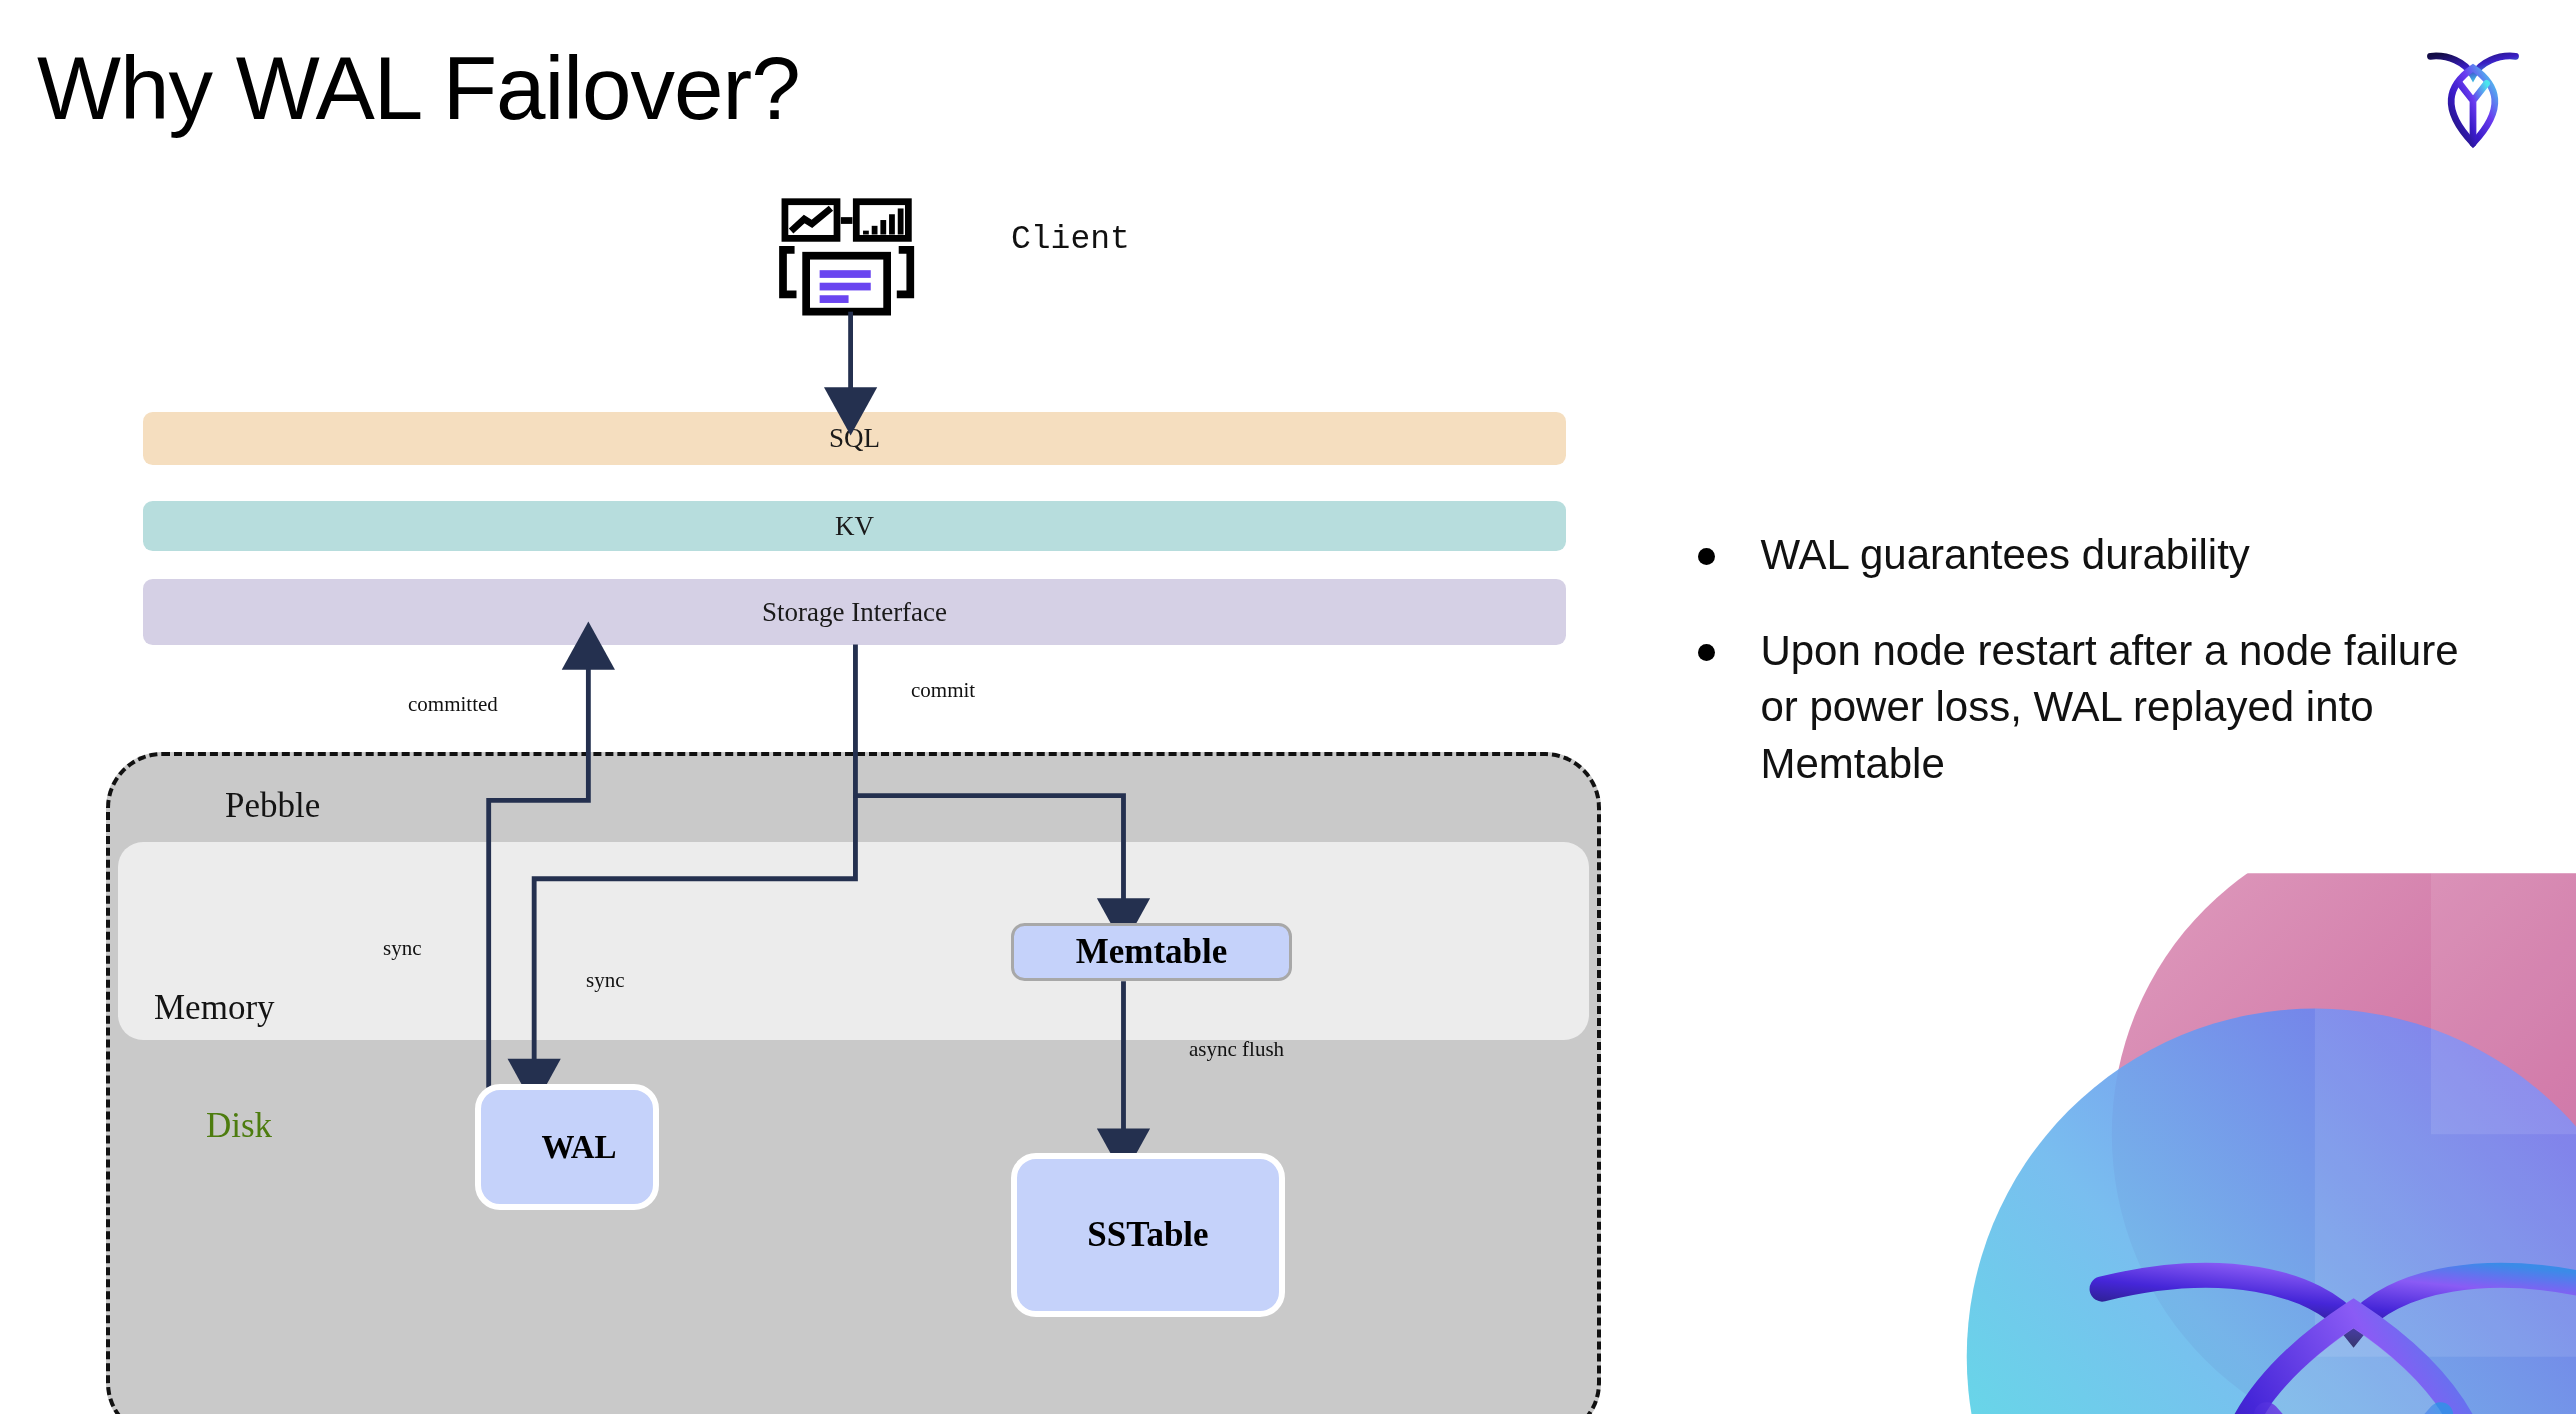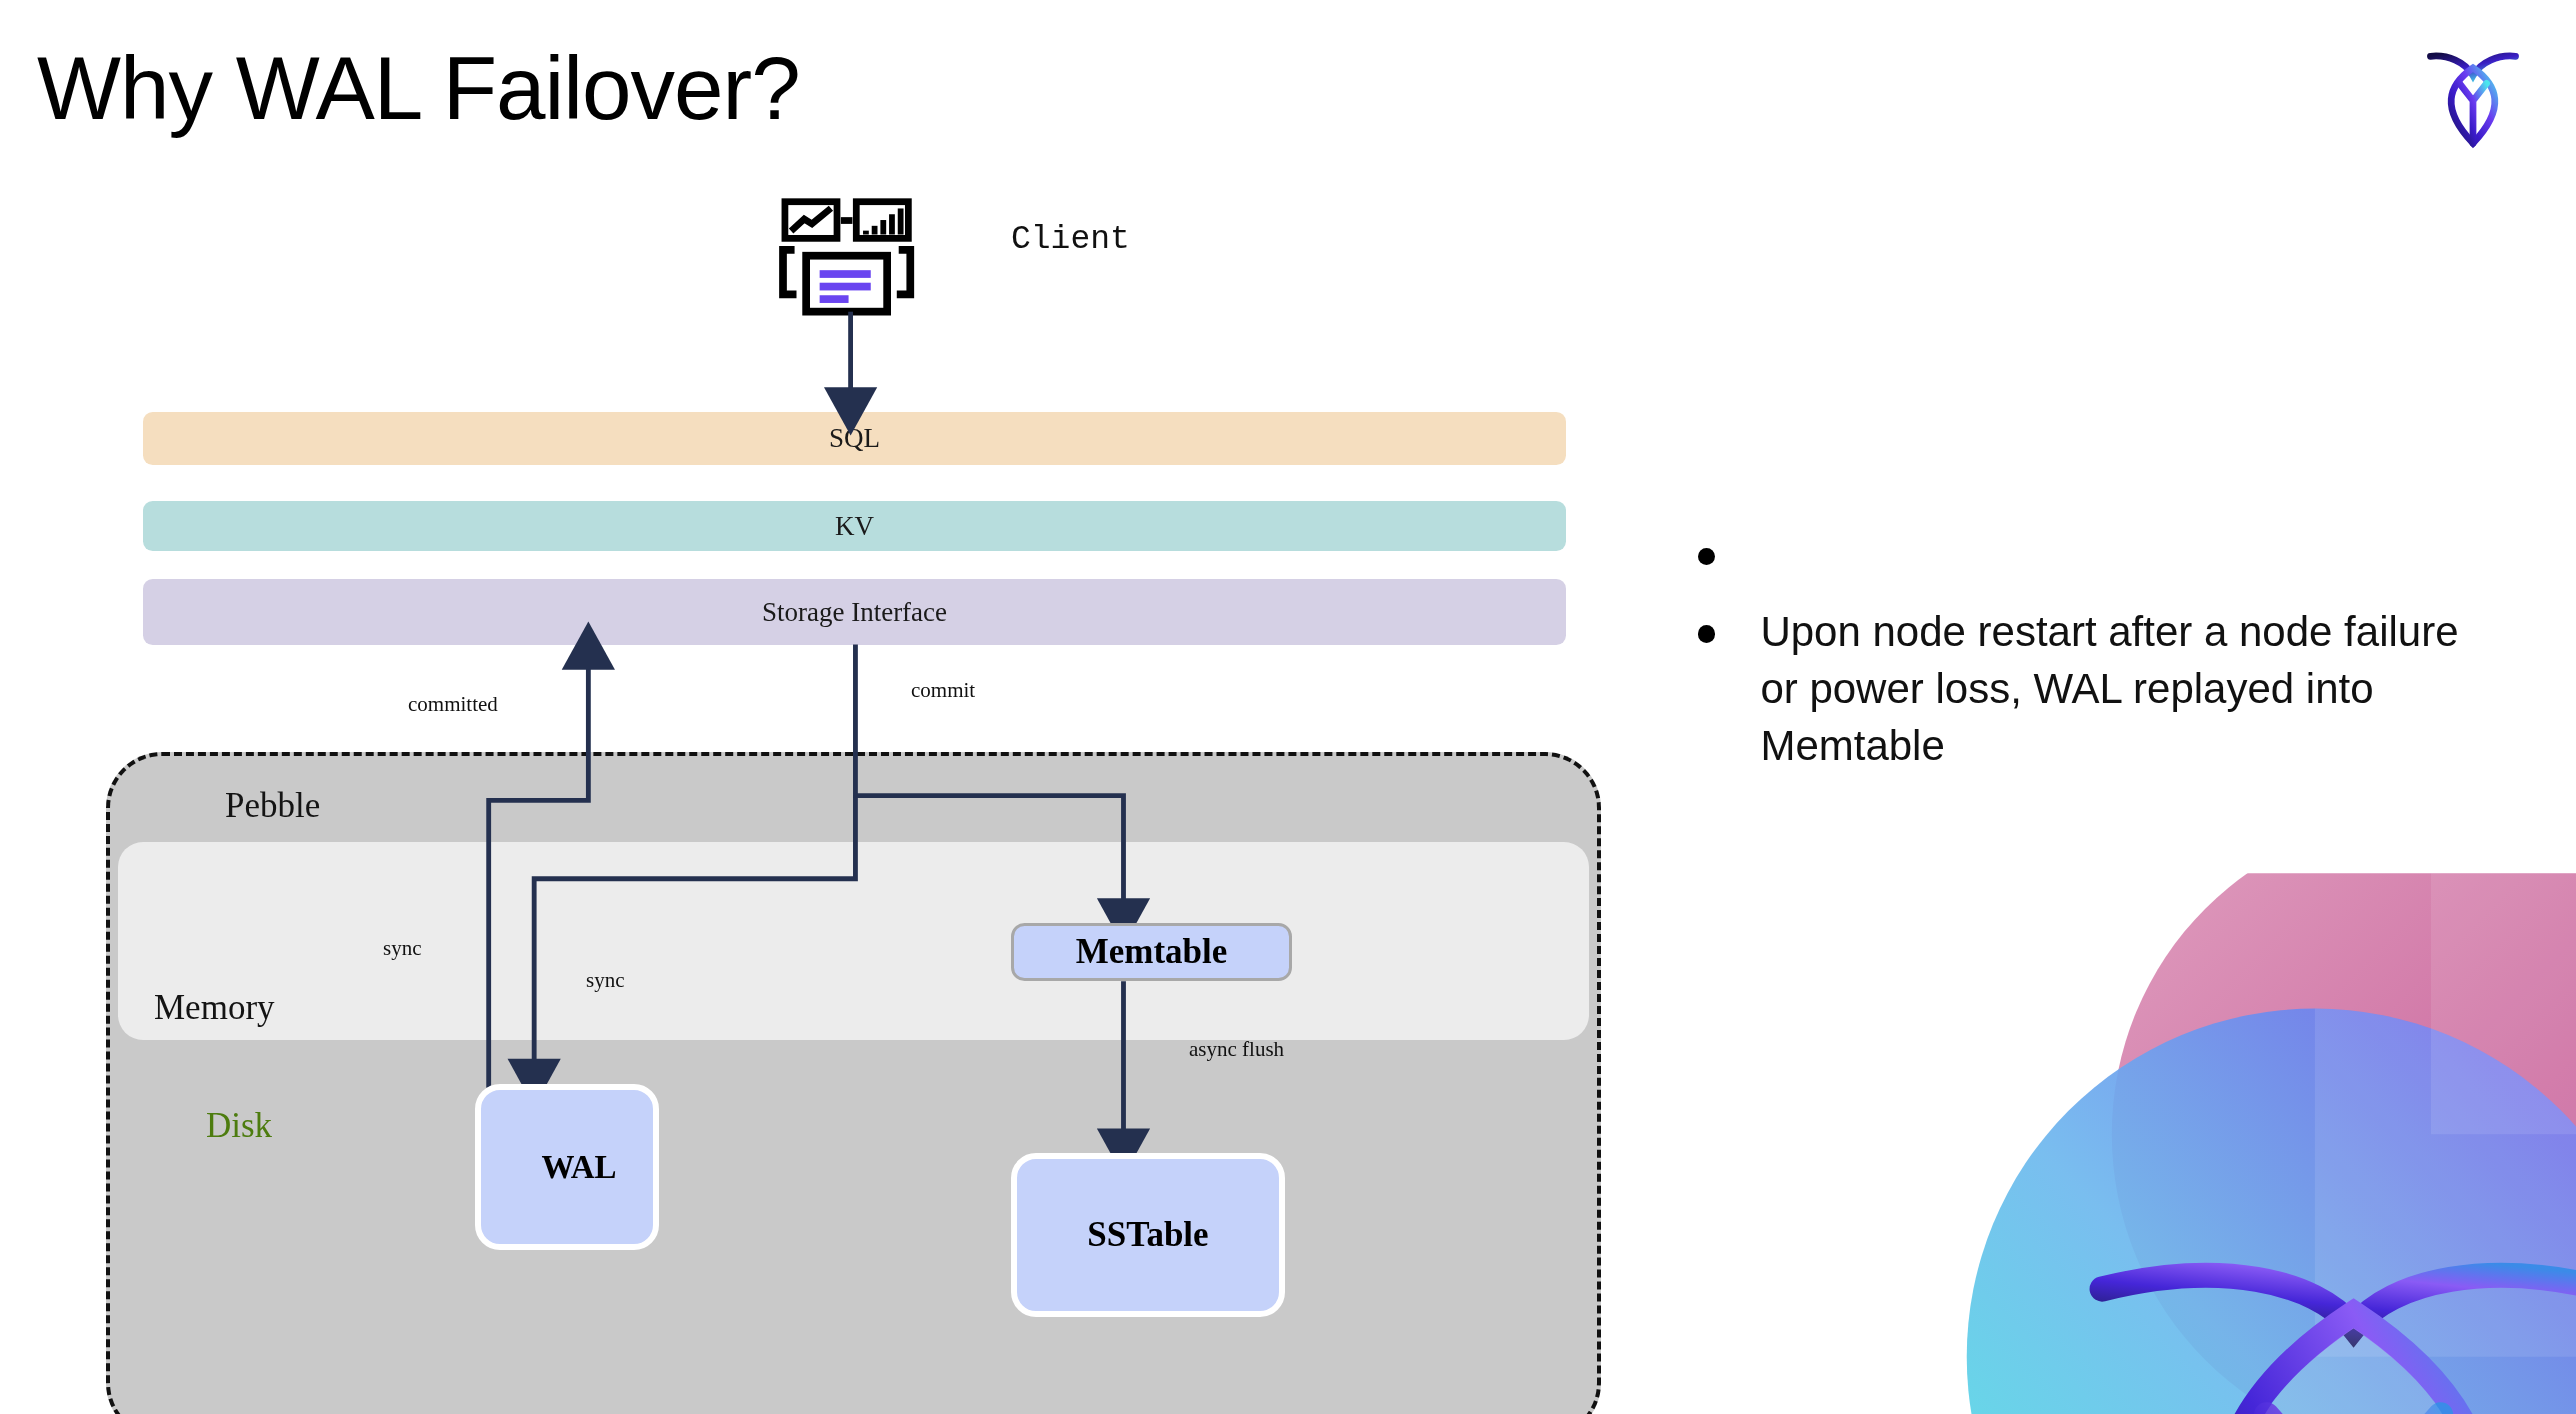--- a/index.html
+++ b/index.html
@@ -45,21 +45,21 @@
                 font-family:"Liberation Serif",serif;color:#141414;}
   #disk-label{position:absolute;left:206px;top:1106px;font-size:35px;
               font-family:"Liberation Serif",serif;color:#4d7c0f;}
 
   
   .node{position:absolute;display:flex;align-items:center;justify-content:center;
         background:#C5D2FA;font-family:"Liberation Serif",serif;font-weight:bold;
         color:#000000;box-sizing:border-box;margin-left:28px;}
   #node-memtable{left:983px;top:923px;width:281px;height:58px;font-size:35px;
                  border:3.9px solid #A8A8A8;border-radius:13.5px;}
-  #node-wal{left:447px;top:1084px;width:184px;height:166px;font-size:33px;
+  #node-wal{left:447px;top:1084px;width:184px;height:126px;font-size:33px;
             border:6.8px solid #ffffff;border-radius:25px;padding-left:24px;}
   #node-sstable{left:983px;top:1153px;width:274px;height:164px;font-size:35px;
                 border:6.8px solid #ffffff;border-radius:25px;}
 
   
   #wires{position:absolute;left:0;top:0;width:2576px;height:1415px;
          pointer-events:none;}
 
   
   .elabel{position:absolute;font-size:21px;color:#111;
@@ -181,20 +181,21 @@
   <div class="node" id="node-wal">
     <span>WAL</span>
   </div>
   <div class="node" id="node-sstable">
     <span>SSTable</span>
   </div>
 
   <div id="bullets">
     <div class="bullet">
       <div class="dot"></div>
+      <div class="btxt">WAL guarantees durability</div>
     </div>
     <div class="bullet">
       <div class="dot"></div>
       <div class="btxt">Upon node restart after a node failure or power loss, WAL replayed into Memtable</div>
     </div>
   </div>
 
   <div id="deco">
     <svg width="764" height="542" viewBox="0 0 790 560">
       <defs>

